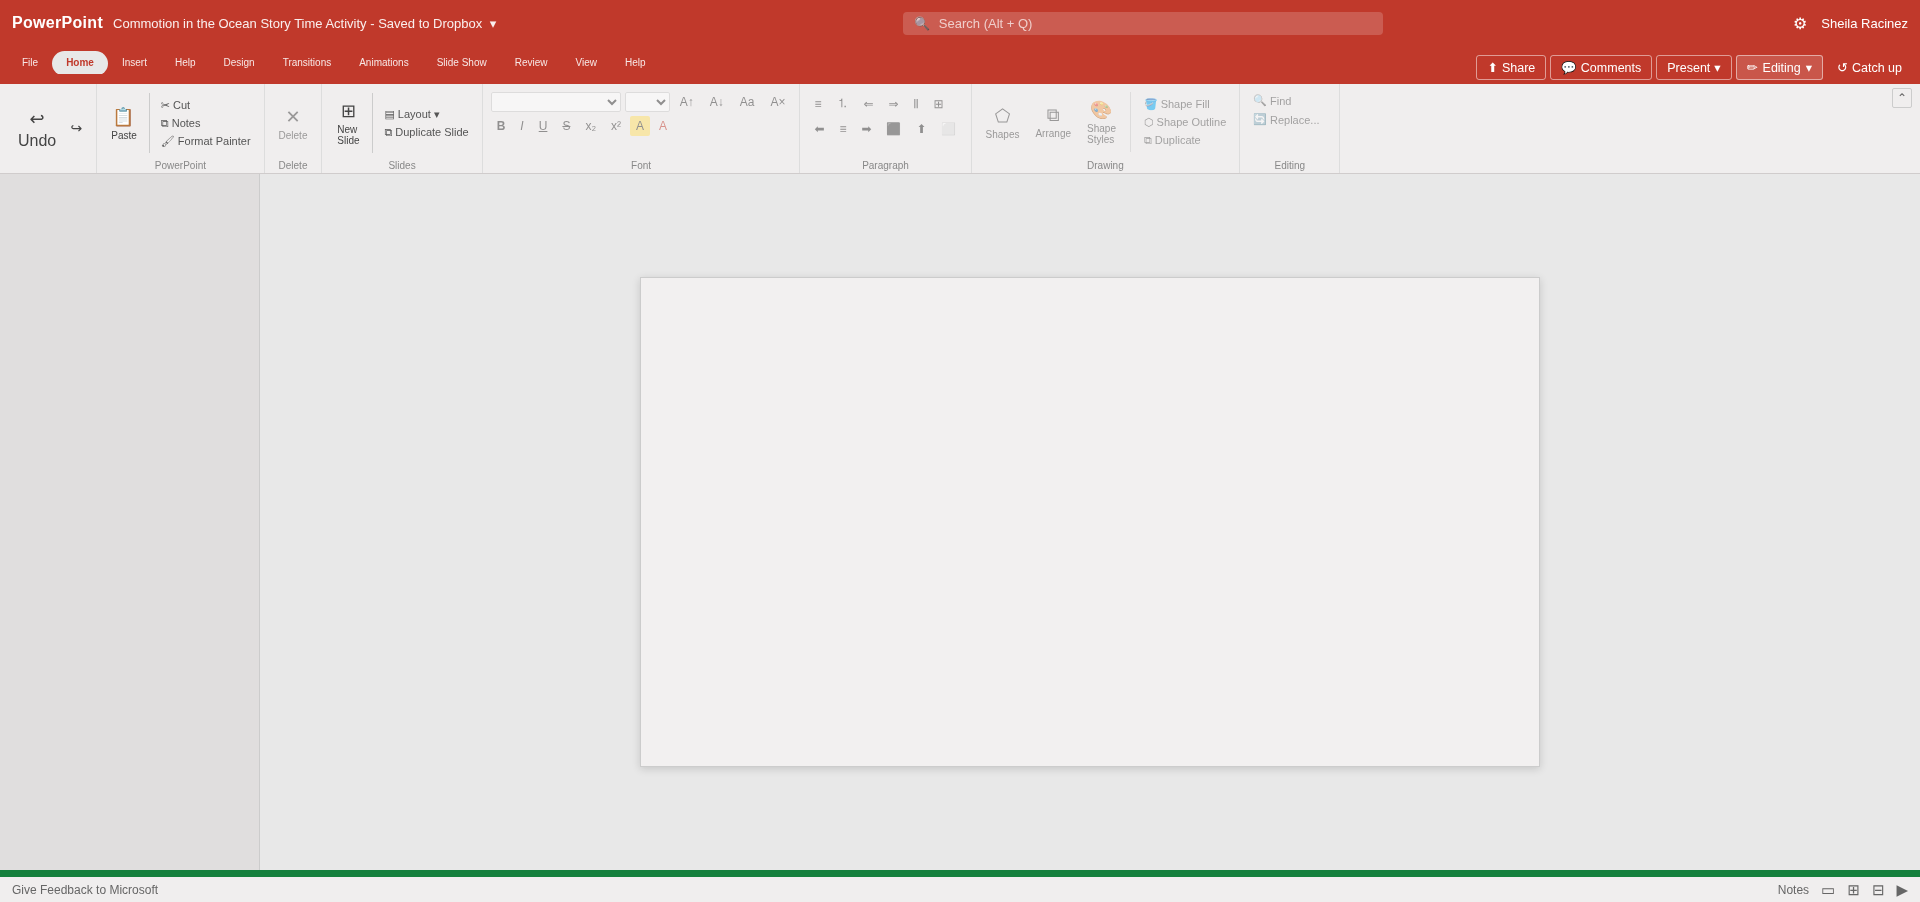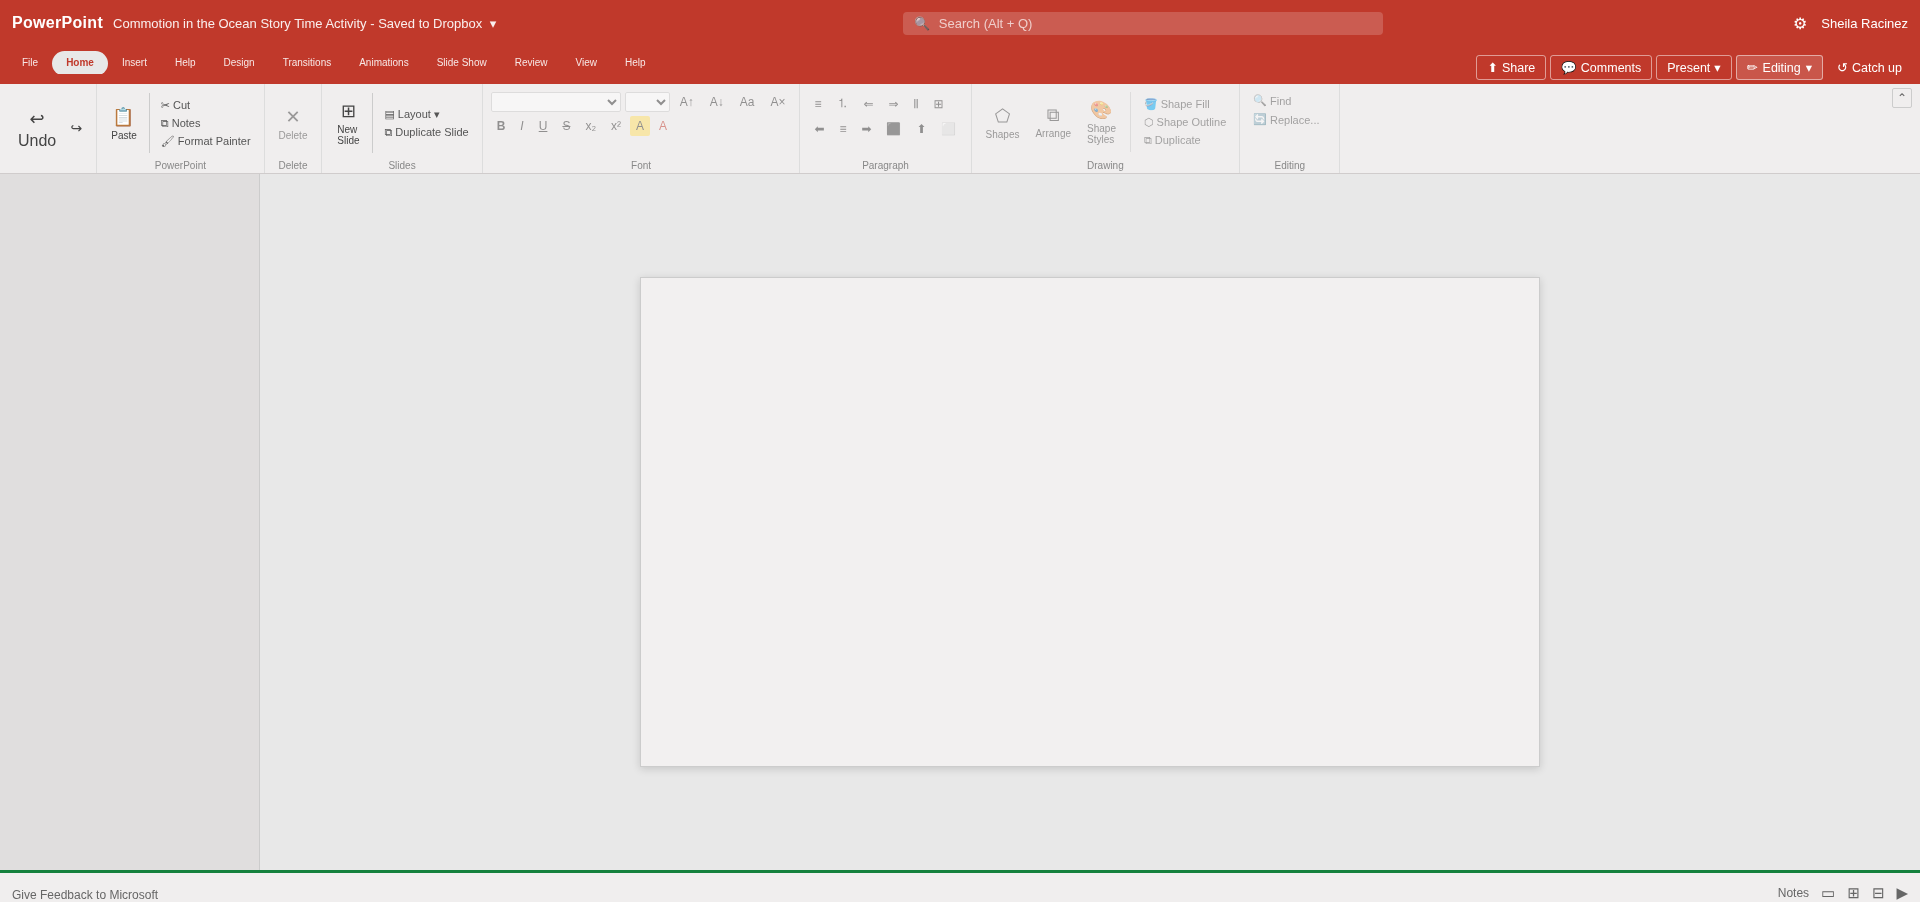--- a/index.html
+++ b/index.html
@@ -507,21 +507,21 @@
 
   <div id="main-area" style="display:flex;height:calc(902px - 46px - 38px - 90px - 32px);">
     <div id="slide-panel" style="width:260px;background:#e0dede;border-right:1px solid #ccc;overflow-y:auto;">
     </div>
     <div id="slide-canvas" style="flex:1;background:#e8e8e8;display:flex;align-items:center;justify-content:center;">
       <div id="slide-content" style="background:#f2f0f0;width:900px;height:490px;box-shadow:0 2px 8px rgba(0,0,0,0.15);border:1px solid #ccc;">
       </div>
     </div>
   </div>
 
-  <div id="status-bar" style="height:32px;background:#f0eeee;border-top:3px solid #15803d;display:flex;align-items:flex-end;padding:0 12px;gap:12px;color:#666;font-size:12px;">
+  <div id="status-bar" style="height:32px;background:#f0eeee;border-top:7px solid #15803d;display:flex;align-items:center;padding:0 12px;gap:12px;color:#666;font-size:12px;">
     <span style="cursor:pointer;">Give Feedback to Microsoft</span>
     <div id="status-bar-right" style="margin-left:auto;display:flex;align-items:center;gap:12px;">
       <span style="cursor:pointer;">Notes</span>
       <span style="cursor:pointer;font-size:15px;" title="Normal View">▭</span>
       <span style="cursor:pointer;font-size:15px;" title="Slide Sorter">⊞</span>
       <span style="cursor:pointer;font-size:15px;" title="Reading View">⊟</span>
       <span style="cursor:pointer;font-size:15px;" title="Slide Show">▶</span>
     </div>
   </div>
 </div>

